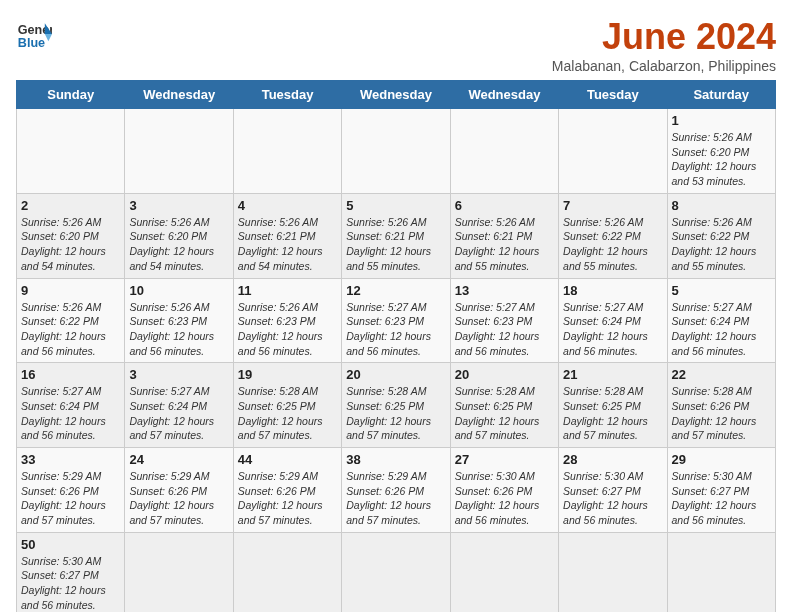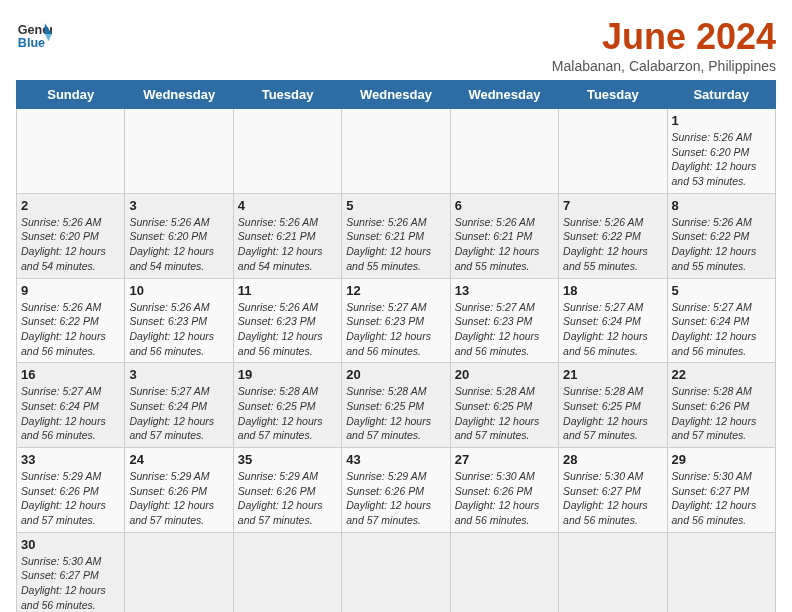--- a/index.html
+++ b/index.html
@@ -265,27 +265,27 @@
 Sunset: 6:26 PM
 Daylight: 12 hours and 57 minutes.</div>
         </td>
         <td>
           <div class="day-number">24</div>
           <div class="day-info" style="white-space: pre-line;">Sunrise: 5:29 AM
 Sunset: 6:26 PM
 Daylight: 12 hours and 57 minutes.</div>
         </td>
         <td>
-          <div class="day-number">35</div>
+          <div class="day-number">44</div>
           <div class="day-info" style="white-space: pre-line;">Sunrise: 5:29 AM
 Sunset: 6:26 PM
 Daylight: 12 hours and 57 minutes.</div>
         </td>
         <td>
-          <div class="day-number">43</div>
+          <div class="day-number">38</div>
           <div class="day-info" style="white-space: pre-line;">Sunrise: 5:29 AM
 Sunset: 6:26 PM
 Daylight: 12 hours and 57 minutes.</div>
         </td>
         <td>
           <div class="day-number">27</div>
           <div class="day-info" style="white-space: pre-line;">Sunrise: 5:30 AM
 Sunset: 6:26 PM
 Daylight: 12 hours and 56 minutes.</div>
         </td>
@@ -297,21 +297,21 @@
         </td>
         <td>
           <div class="day-number">29</div>
           <div class="day-info" style="white-space: pre-line;">Sunrise: 5:30 AM
 Sunset: 6:27 PM
 Daylight: 12 hours and 56 minutes.</div>
         </td>
       </tr>
       <tr>
         <td>
-          <div class="day-number">30</div>
+          <div class="day-number">50</div>
           <div class="day-info" style="white-space: pre-line;">Sunrise: 5:30 AM
 Sunset: 6:27 PM
 Daylight: 12 hours and 56 minutes.</div>
         </td>
         <td class="empty-cell"></td>
         <td class="empty-cell"></td>
         <td class="empty-cell"></td>
         <td class="empty-cell"></td>
         <td class="empty-cell"></td>
         <td class="empty-cell"></td>

